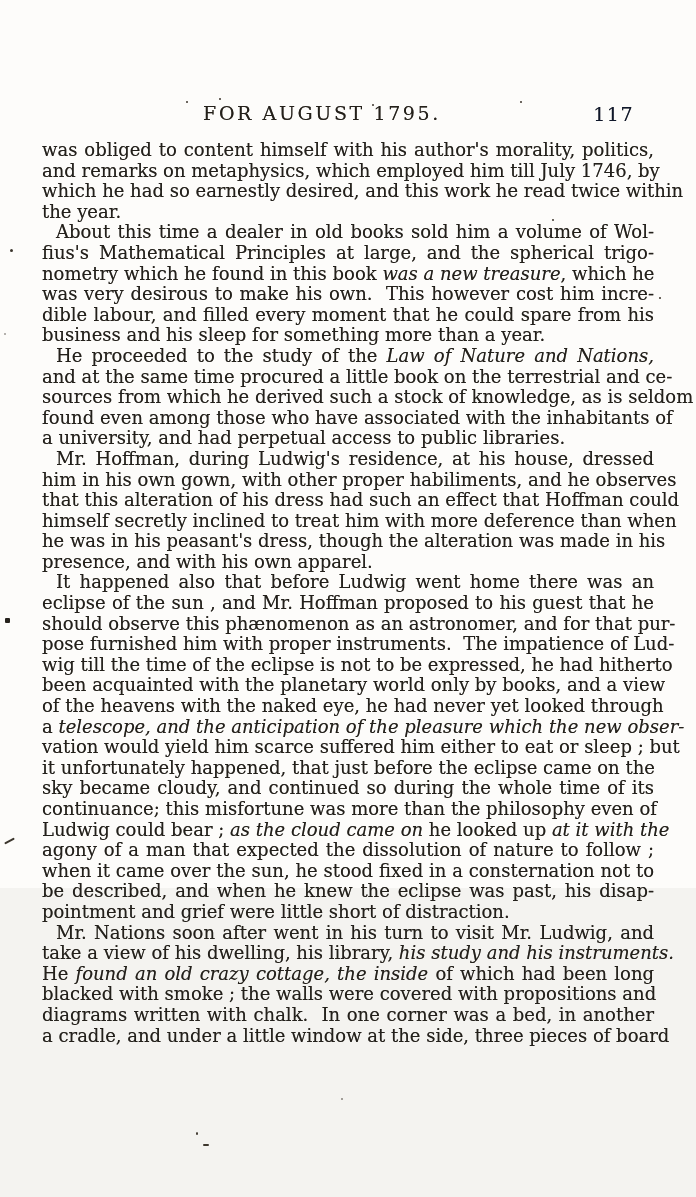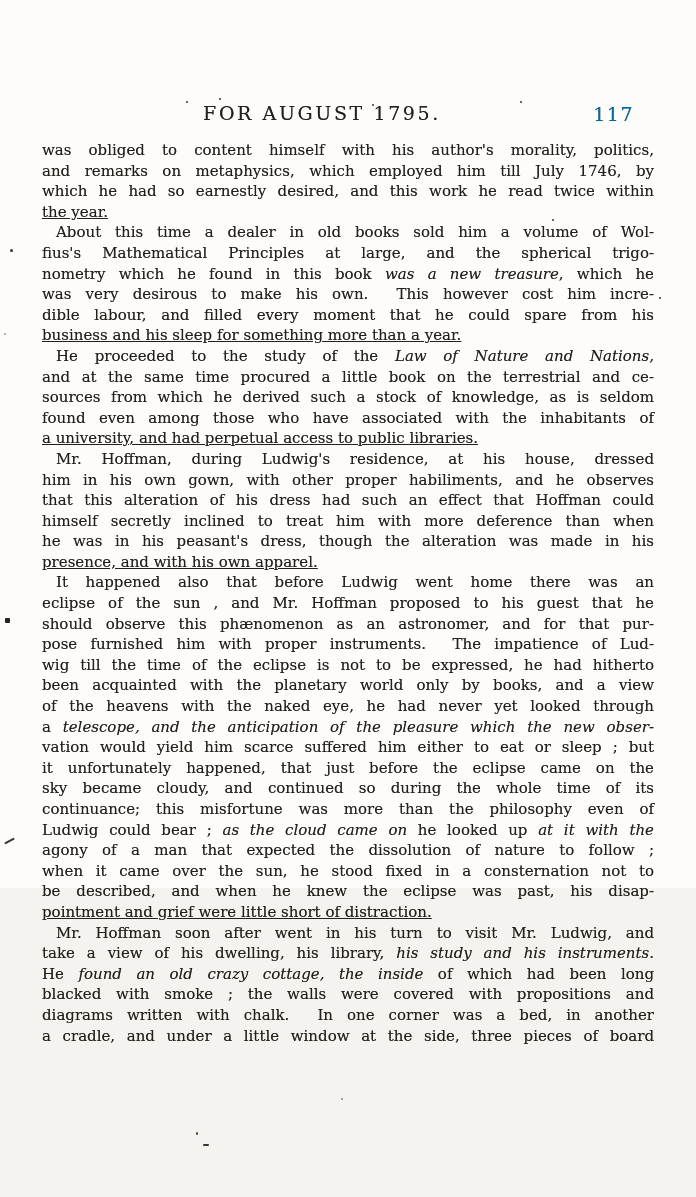--- a/index.html
+++ b/index.html
@@ -23,41 +23,41 @@
     transform:translateX(-26px);
     font-size:19px;
     letter-spacing:2.6px;
     color:#24201a;
     text-shadow:0 0 0.6px rgba(35,30,24,.55);
     white-space:nowrap;
   }
   .page-number{
     position:absolute;right:62px;top:1px;
     font-size:19px;letter-spacing:1.5px;
-    color:#0369a1;
+    color:#0f172a;
     text-shadow:0 0 0.6px rgba(35,30,24,.55);
   }
   
   .body-text{
     position:absolute;
     left:42px;top:140px;
     width:612px;
     color:#23201b;
     text-shadow:0 0 0.5px rgba(35,30,24,.5);
   }
   .line{
     height:20.6px;
     line-height:20.6px;
-    font-size:15px;
+    font-size:18px;
     text-align:justify;
     text-align-last:justify;
     white-space:nowrap;
     overflow:visible;
   }
-  .line.end{text-align-last:left;text-decoration:underline;}
+  .line.end{text-align-last:left;}
   .line.indent{text-indent:14px;}
   .it{font-style:italic;}
   
   .sp{position:absolute;background:#3c362d;border-radius:50%;}
   .sp.sq{border-radius:1px;background:#26221c;}
   .sp.dash{border-radius:1px;}
 </style>
 </head>
 <body>
 
@@ -100,21 +100,21 @@
       <div class="line"><span>a </span><span class="it">telescope, and the anticipation of the pleasure which the new obser-</span></div>
       <div class="line"><span>vation would yield him scarce suffered him either to eat or sleep ; but</span></div>
       <div class="line"><span>it unfortunately happened, that just before the eclipse came on the</span></div>
       <div class="line"><span>sky became cloudy, and continued so during the whole time of its</span></div>
       <div class="line"><span>continuance; this misfortune was more than the philosophy even of</span></div>
       <div class="line"><span>Ludwig could bear ; </span><span class="it">as the cloud came on</span><span> he looked up </span><span class="it">at it with the</span></div>
       <div class="line"><span>agony of a man that expected the dissolution of nature to follow ;</span></div>
       <div class="line"><span>when it came over the sun, he stood fixed in a consternation not to</span></div>
       <div class="line"><span>be described, and when he knew the eclipse was past, his disap-</span></div>
       <div class="line end"><span>pointment and grief were little short of distraction.</span></div>
-      <div class="line indent"><span>Mr. Hoffman soon after went in his turn to visit Mr. Ludwig, and</span></div>
+      <div class="line indent"><span>Mr. Nations soon after went in his turn to visit Mr. Ludwig, and</span></div>
       <div class="line"><span>take a view of his dwelling, his library, </span><span class="it">his study and his instruments.</span></div>
       <div class="line"><span>He </span><span class="it">found an old crazy cottage, the inside</span><span> of which had been long</span></div>
       <div class="line"><span>blacked with smoke ; the walls were covered with propositions and</span></div>
       <div class="line"><span>diagrams written with chalk.&nbsp; In one corner was a bed, in another</span></div>
       <div class="line"><span>a cradle, and under a little window at the side, three pieces of board</span></div>
     </main>
 
   <div class="sp" style="left:186px;top:101px;width:2px;height:2px;"></div>
   <div class="sp" style="left:219px;top:98px;width:2px;height:2px;"></div>
   <div class="sp" style="left:372px;top:104px;width:2px;height:2px;"></div>

